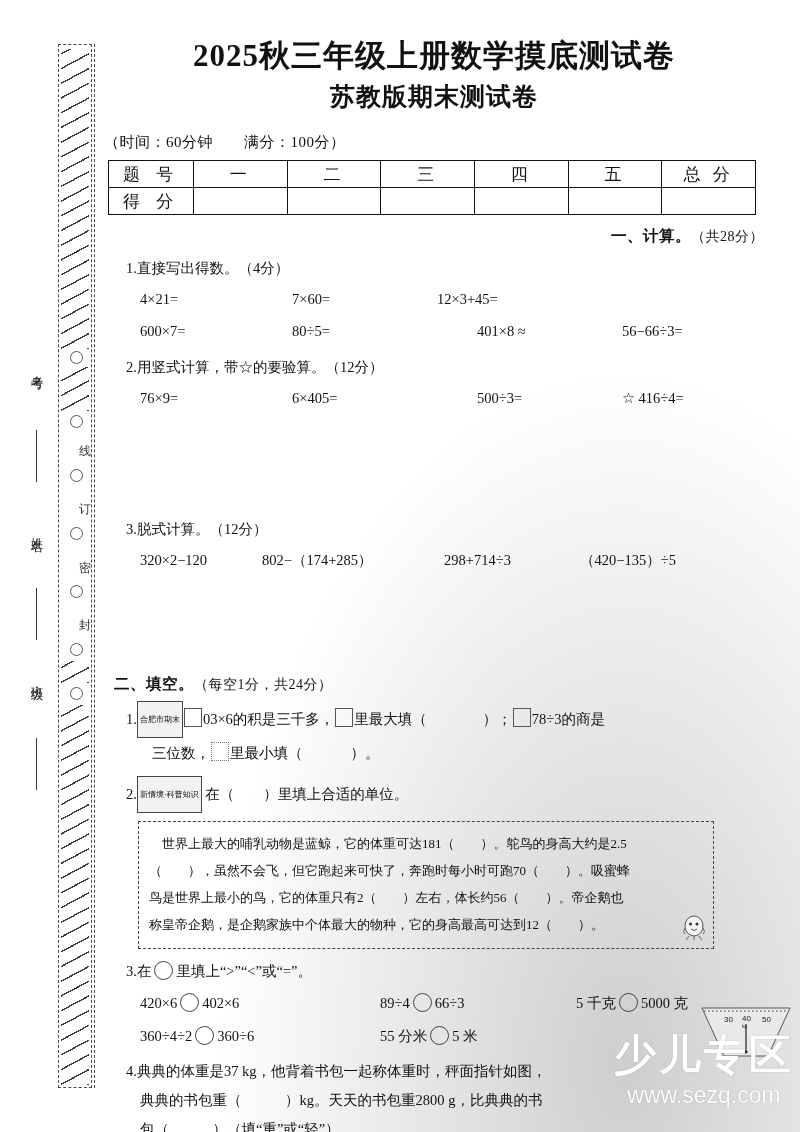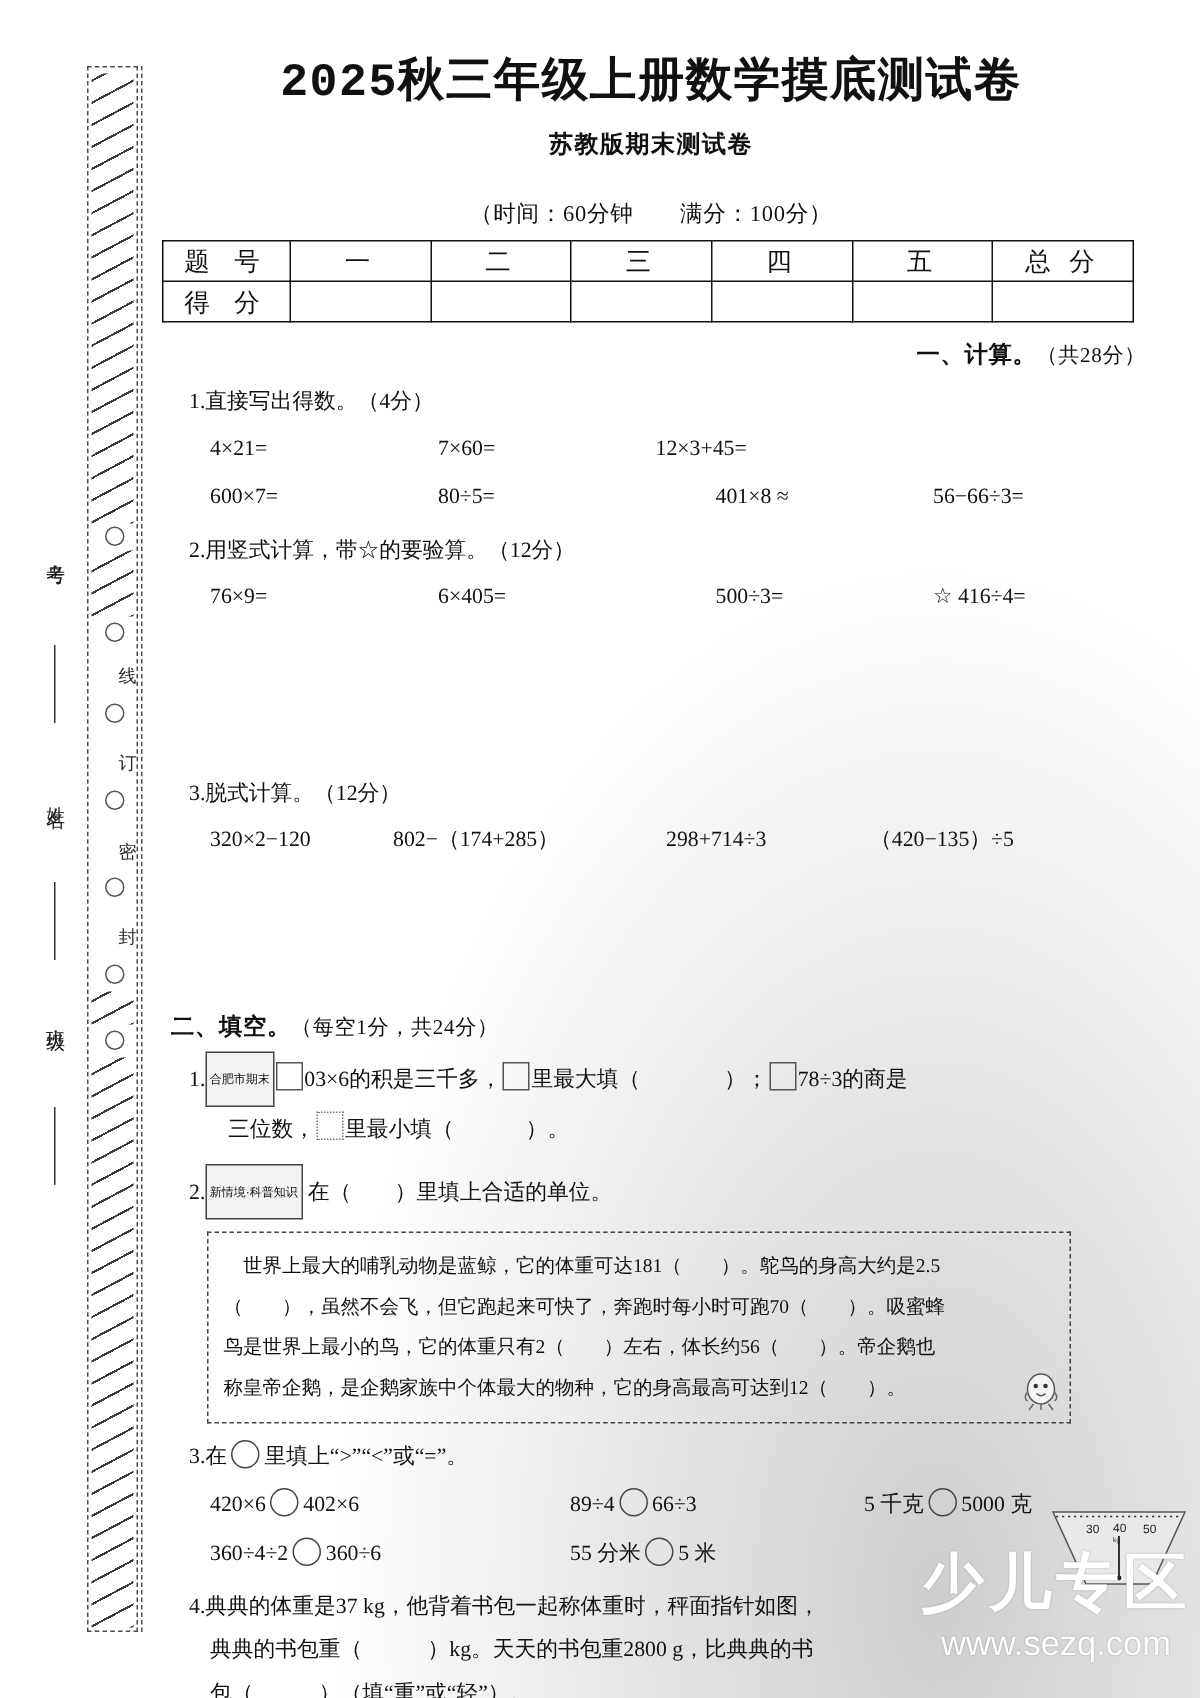--- a/index.html
+++ b/index.html
@@ -67,30 +67,30 @@
     position:absolute;width:0;border-left:1px solid #333;
   }
   
   #content{
     position:absolute;left:104px;top:36px;width:660px;
   }
   h1.title{
     margin:0;text-align:center;
     font-size:31px;line-height:40px;
     font-weight:700;
-    font-family:Liberation Mono, monospace;
+    font-family:Liberation Serif, serif;
     letter-spacing:1px;
   }
   h2.subtitle{
     margin:4px 0 13px 0;text-align:center;
-    font-size:16px;line-height:33px;font-weight:700;
+    font-size:25px;line-height:33px;font-weight:700;
     letter-spacing:1px;
   }
   .meta{
-    margin-top:20px;text-align:center;font-size:15px;letter-spacing:.5px;
+    margin-top:20px;text-align:left;font-size:15px;letter-spacing:.5px;
   }
   
   table.score{
     margin:8px 0 0 4px;
     border-collapse:collapse;
     width:648px;
     table-layout:fixed;
     padding-left:12px;
   }
   table.score td{

